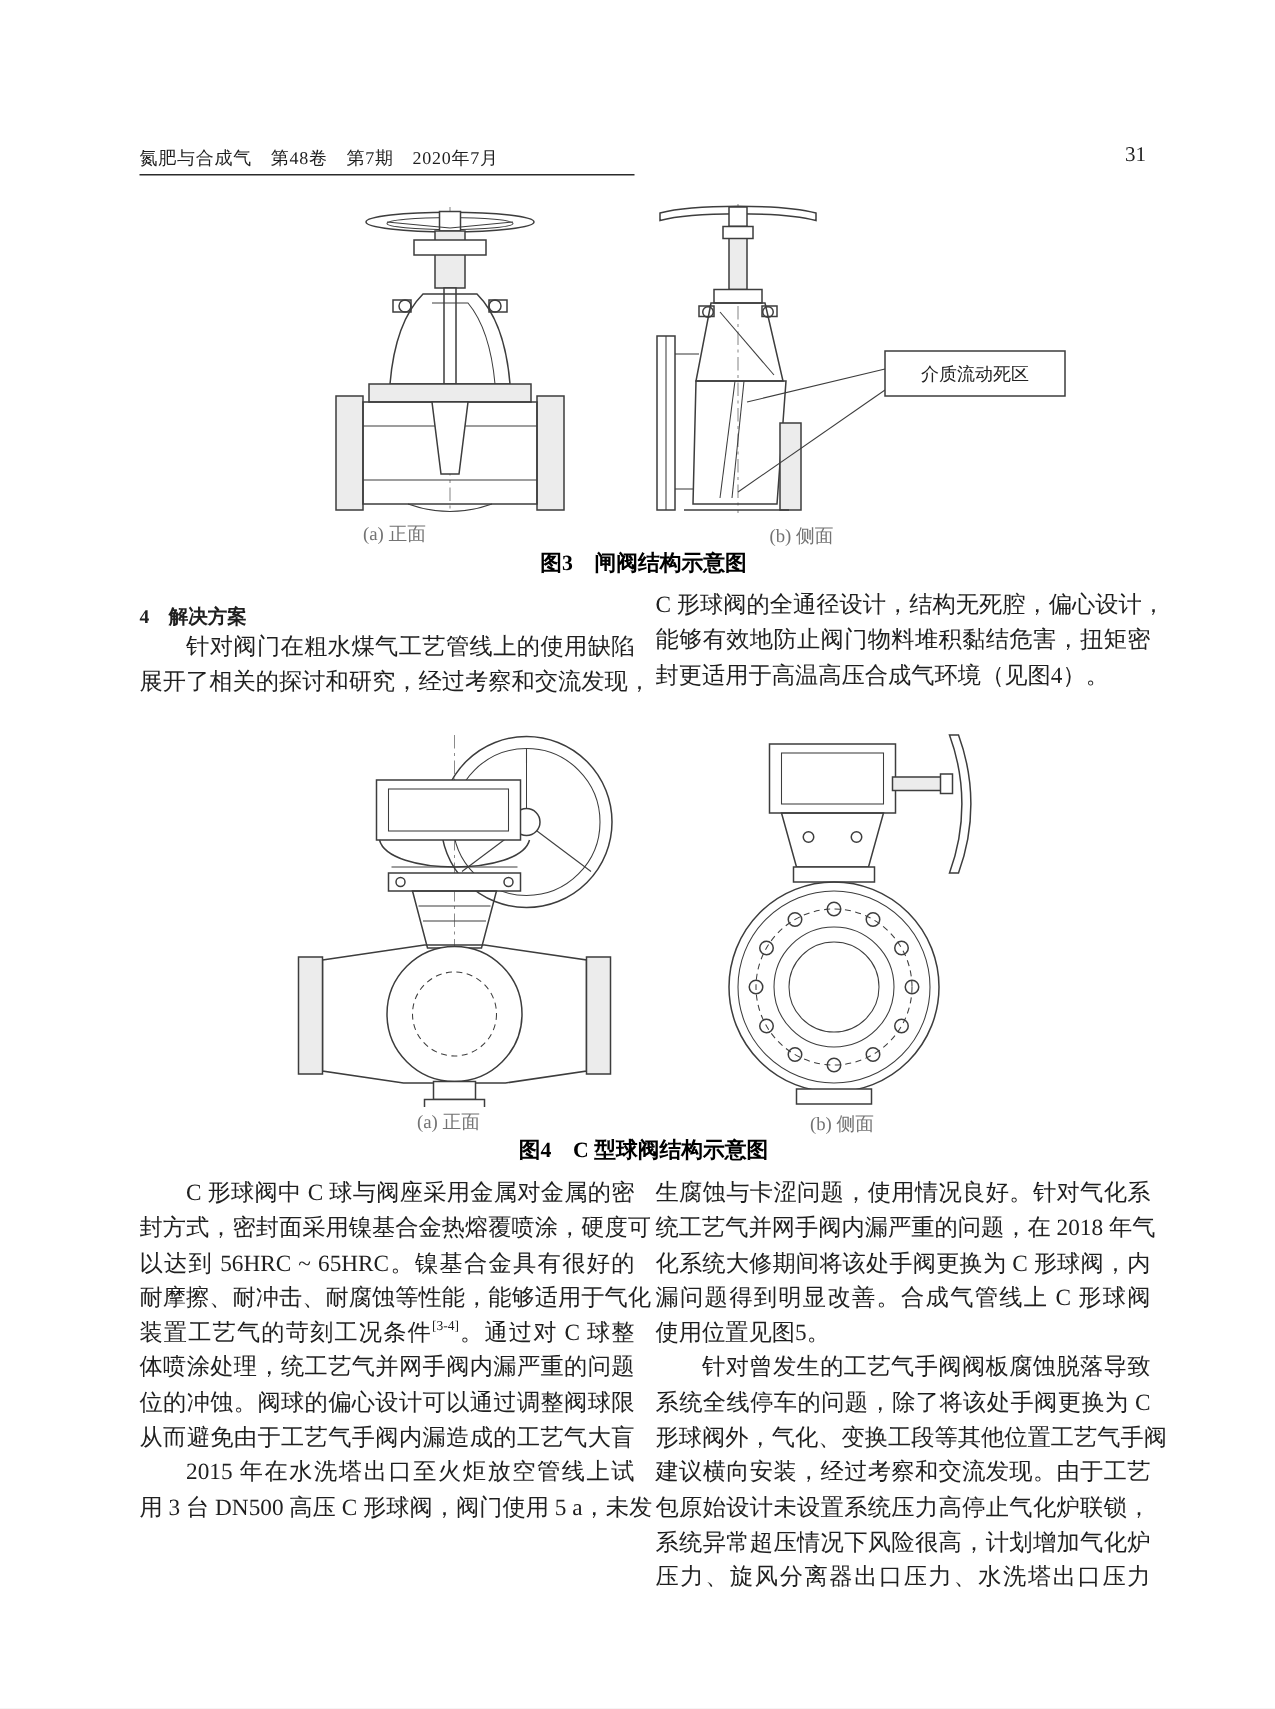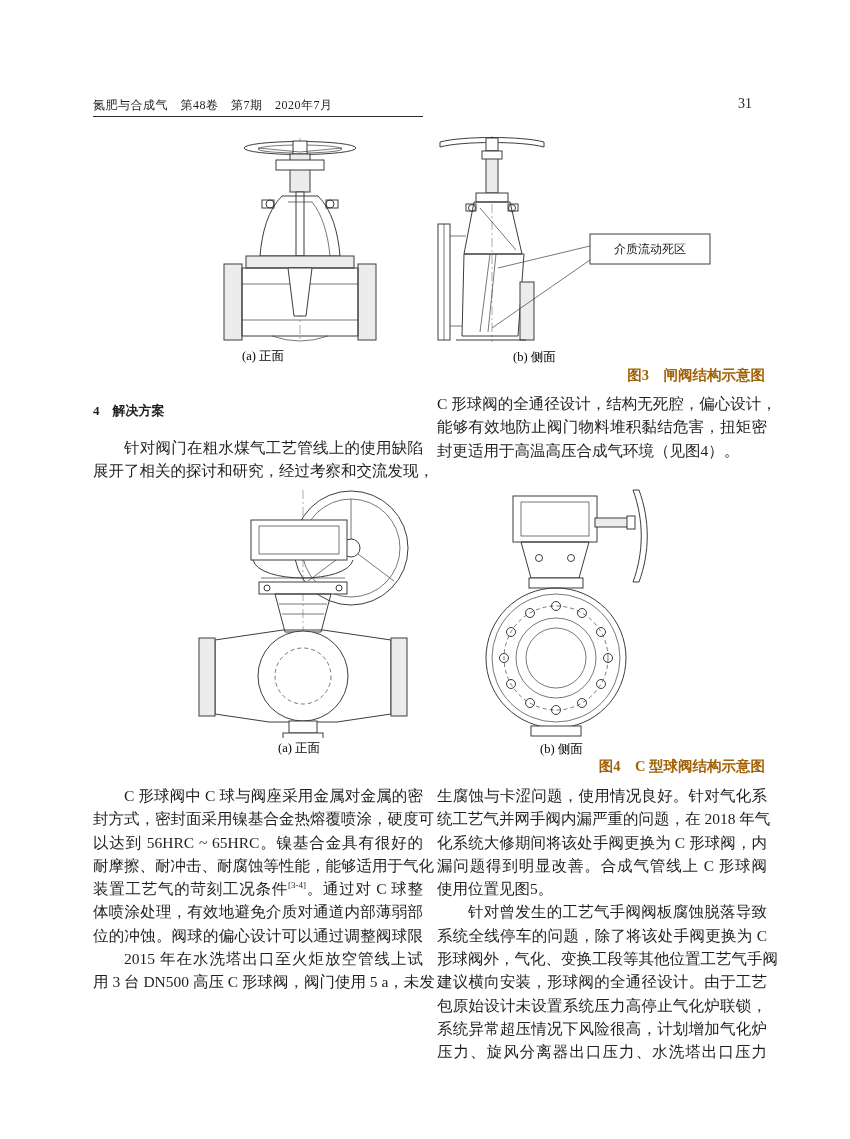--- a/index.html
+++ b/index.html
@@ -5,26 +5,26 @@
   html,body{margin:0;padding:0;background:#f3f3f3;}
   .page{
     position:relative;width:850px;height:1139px;background:#ffffff;
     font-family:"Liberation Serif","DejaVu Serif",serif;color:#1f1f1f;
     overflow:hidden;outline:1px solid #ececec;margin:0 auto;
   }
   .abs{position:absolute;}
   
   .hdr-journal{left:93px;top:97px;width:420px;font-size:12px;letter-spacing:.5px;}
   .hdr-rule{left:93px;top:116px;width:330px;height:1px;background:#2b2b2b;}
-  .hdr-page{left:712px;top:96px;width:40px;font-size:14px;text-align:right;}
+  .hdr-page{left:750px;top:96px;width:40px;font-size:14px;text-align:left;}
   
   .fig{left:180px;top:132px;width:600px;height:262px;}
   .fig4{left:185px;top:488px;width:530px;height:292px;}
-  .fig-label{font-size:12.5px;color:#000000;}
-  .fig-caption{font-size:14.5px;font-weight:bold;text-align:right;color:#a16207;}
+  .fig-label{font-size:12.5px;color:#737373;}
+  .fig-caption{font-size:14.5px;font-weight:bold;text-align:center;color:#000000;}
   svg{display:block;}
   .ln{stroke:#3d3d3d;stroke-width:1;fill:none;}
   .fillh{fill:#ececec;stroke:#3d3d3d;stroke-width:1;}
   .fillw{fill:#ffffff;stroke:#3d3d3d;stroke-width:1;}
   .cl{stroke:#8a8a8a;stroke-width:.7;fill:none;stroke-dasharray:9 3 2 3;}
   .thin{stroke:#3d3d3d;stroke-width:.7;fill:none;}
   
   .sec-h{left:93px;top:402px;font-size:13px;font-weight:bold;}
   
   .col{width:330px;font-size:15.5px;}
@@ -106,21 +106,21 @@
         <text class="callout-text" x="470" y="121" text-anchor="middle">介质流动死区</text>
       </g>
     </svg>
     <div class="abs fig-label" style="left:62px;top:216px;">(a) 正面</div>
     <div class="abs fig-label" style="left:333px;top:217px;">(b) 侧面</div>
   </div>
   <div class="abs fig-caption" style="left:93px;top:366px;width:672px;">图3　闸阀结构示意图</div>
 
   <div class="abs sec-h">4　解决方案</div>
 
-  <div class="abs col" style="left:93px;top:436px;font-family:Liberation Serif, serif;">
+  <div class="abs col" style="left:93px;top:420px;font-family:Liberation Serif, serif;">
     <span class="t-line indent">针对阀门在粗水煤气工艺管线上的使用缺陷</span>
     <span class="t-line short">展开了相关的探讨和研究，经过考察和交流发现，</span>
   </div>
 
   <div class="abs col" style="left:437px;top:392px;">
     <span class="t-line">C 形球阀的全通径设计，结构无死腔，偏心设计，</span>
     <span class="t-line">能够有效地防止阀门物料堆积黏结危害，扭矩密</span>
     <span class="t-line short">封更适用于高温高压合成气环境（见图4）。</span>
   </div>
 
@@ -188,34 +188,35 @@
     <div class="abs fig-label" style="left:355px;top:253px;">(b) 侧面</div>
   </div>
   <div class="abs fig-caption" style="left:93px;top:757px;width:672px;">图4　C 型球阀结构示意图</div>
 
   <div class="abs col" style="left:93px;top:784px;">
     <span class="t-line indent">C 形球阀中 C 球与阀座采用金属对金属的密</span>
     <span class="t-line">封方式，密封面采用镍基合金热熔覆喷涂，硬度可</span>
     <span class="t-line">以达到 56HRC ~ 65HRC。镍基合金具有很好的</span>
     <span class="t-line">耐摩擦、耐冲击、耐腐蚀等性能，能够适用于气化</span>
     <span class="t-line"><span>装置工艺气的苛刻工况条件</span><sup class="ref">[3-4]</sup><span>。通过对 C 球整</span></span>
-    <span class="t-line">体喷涂处理，有效地避免介质对通道内部薄弱部</span>
+    <span class="t-line">体喷涂处理，统工艺气并网手阀内漏严重的问题</span>
     <span class="t-line">位的冲蚀。阀球的偏心设计可以通过调整阀球限</span>
+    <span class="t-line">从而避免由于工艺气手阀内漏造成的工艺气大盲</span>
     <span class="t-line indent">2015 年在水洗塔出口至火炬放空管线上试</span>
     <span class="t-line short">用 3 台 DN500 高压 C 形球阀，阀门使用 5 a，未发</span>
   </div>
 
   <div class="abs col" style="left:437px;top:784px;">
     <span class="t-line">生腐蚀与卡涩问题，使用情况良好。针对气化系</span>
     <span class="t-line">统工艺气并网手阀内漏严重的问题，在 2018 年气</span>
     <span class="t-line">化系统大修期间将该处手阀更换为 C 形球阀，内</span>
     <span class="t-line">漏问题得到明显改善。合成气管线上 C 形球阀</span>
     <span class="t-line short">使用位置见图5。</span>
     <span class="t-line indent">针对曾发生的工艺气手阀阀板腐蚀脱落导致</span>
     <span class="t-line">系统全线停车的问题，除了将该处手阀更换为 C</span>
     <span class="t-line">形球阀外，气化、变换工段等其他位置工艺气手阀</span>
-    <span class="t-line">建议横向安装，形球阀的全通径设计。由于工艺</span>
+    <span class="t-line">建议横向安装，经过考察和交流发现。由于工艺</span>
     <span class="t-line">包原始设计未设置系统压力高停止气化炉联锁，</span>
     <span class="t-line">系统异常超压情况下风险很高，计划增加气化炉</span>
     <span class="t-line">压力、旋风分离器出口压力、水洗塔出口压力</span>
   </div>
 
 </div>
 
 </body></html>

